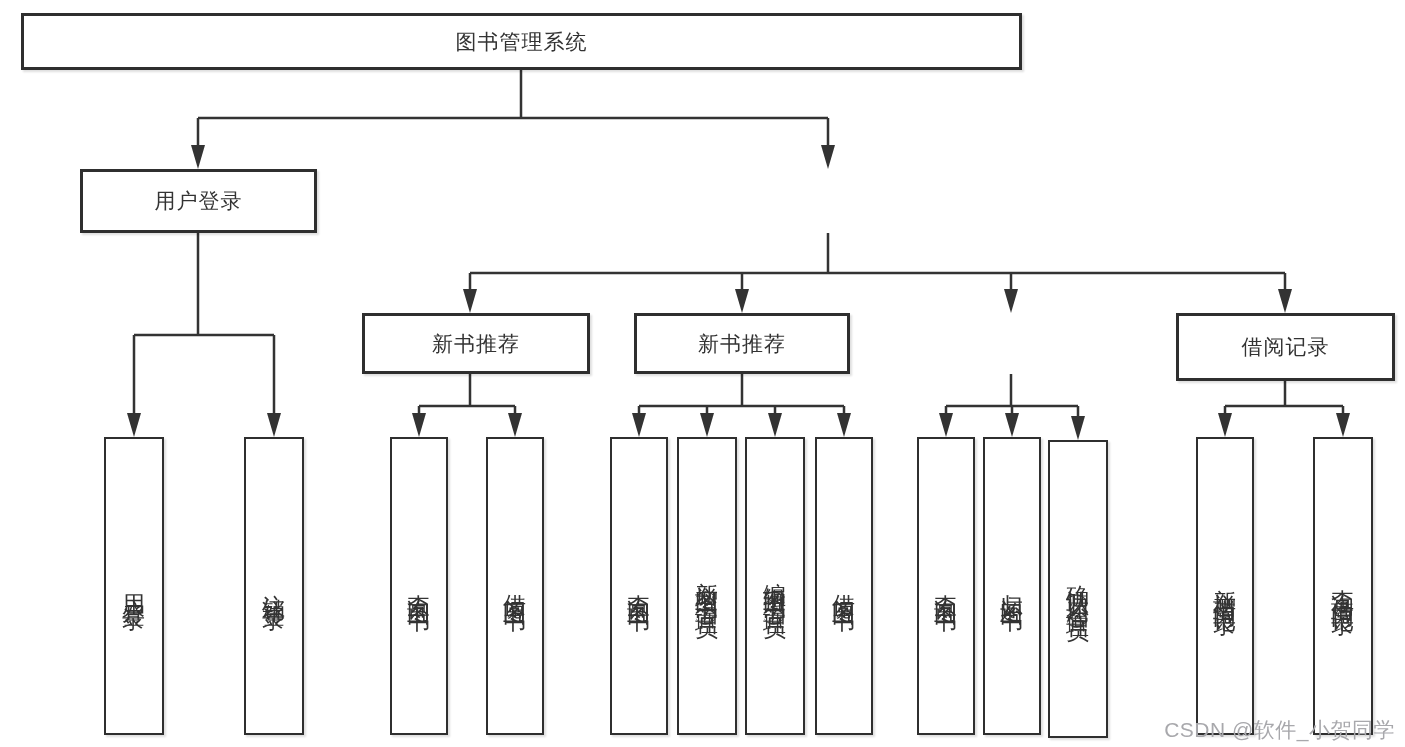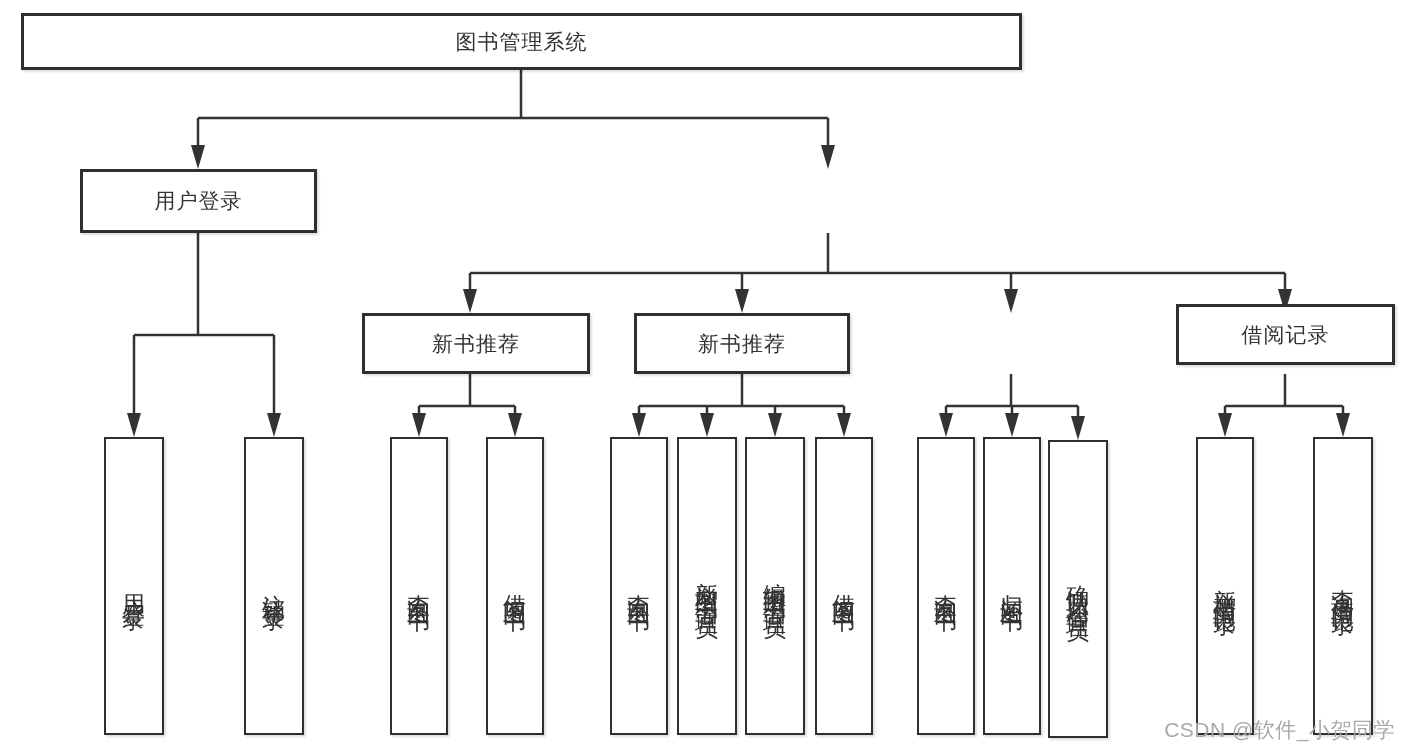--- a/index.html
+++ b/index.html
@@ -78,21 +78,21 @@
   <div class="node hnode" style="left:80px;top:169px;width:237px;height:64px">
     <span>用户登录</span>
   </div>
 
   <div class="node hnode" style="left:362px;top:313px;width:228px;height:61px">
     <span>新书推荐</span>
   </div>
   <div class="node hnode" style="left:634px;top:313px;width:216px;height:61px">
     <span>新书推荐</span>
   </div>
-  <div class="node hnode" style="left:1176px;top:304px;width:219px;height:61px">
+  <div class="node hnode" style="left:1176px;top:313px;width:219px;height:68px">
     <span>借阅记录</span>
   </div>
 
   <div class="node vnode" style="left:104px;top:437px;width:60px;height:298px">
     <span class="vtxt">用户登录</span>
   </div>
   <div class="node vnode" style="left:244px;top:437px;width:60px;height:298px">
     <span class="vtxt">注销登录</span>
   </div>
 

